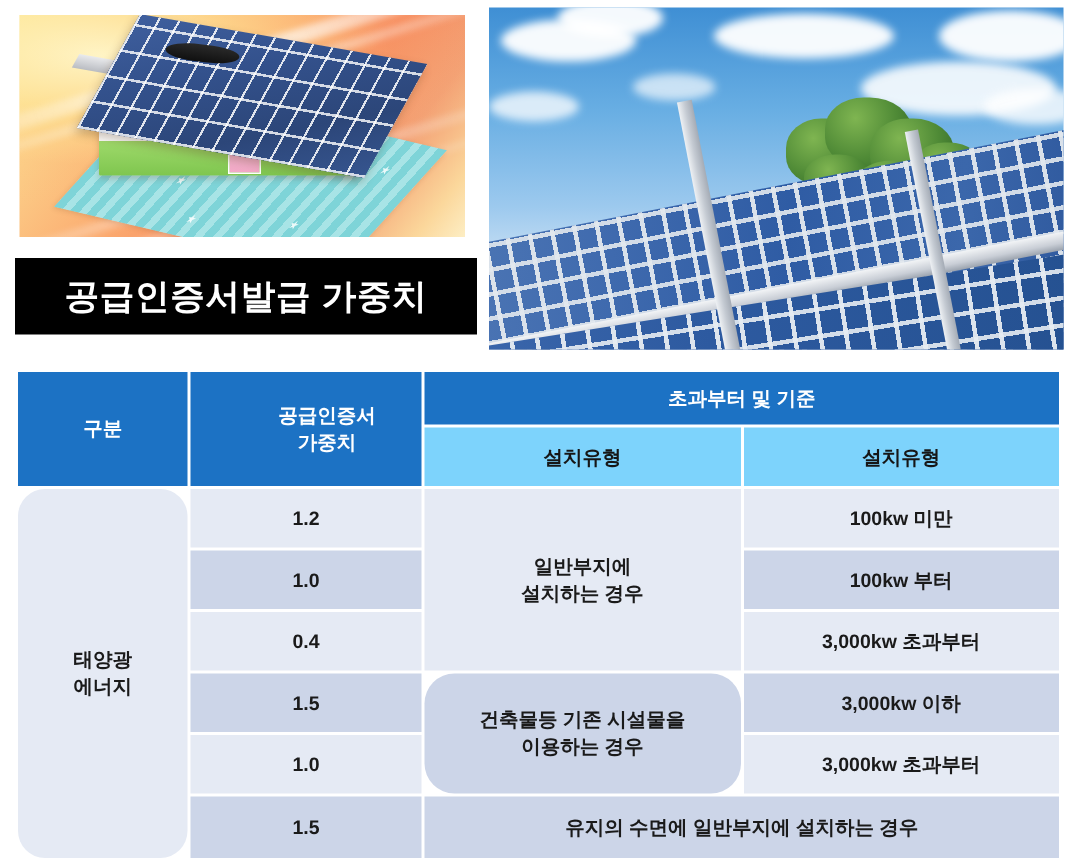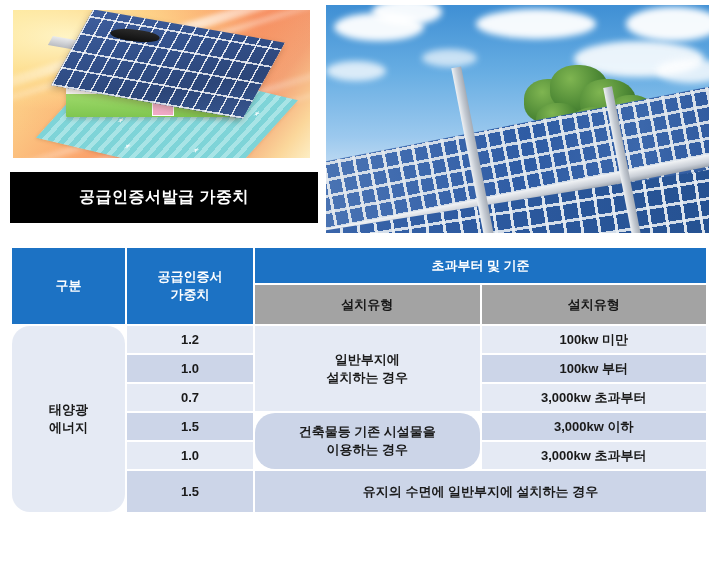--- a/index.html
+++ b/index.html
@@ -204,21 +204,21 @@
     top: 172px;
     width: 308px;
     height: 51px;
     background: #000000;
     display: flex;
     align-items: center;
     justify-content: center;
   }
   .title-banner .title-text {
     color: #ffffff;
-    font-size: 16px;
+    font-size: 23px;
     font-weight: bold;
     letter-spacing: 0.5px;
     white-space: nowrap;
   }
 
   
   .wtable {
     position: absolute;
     left: 10px;
     top: 246px;
@@ -235,35 +235,35 @@
     font-weight: bold;
     color: #1a1a1a;
     line-height: 1.35;
   }
   .hdr-dark {
     background: #1c72c4;
     color: #ffffff !important;
     font-size: 14px;
   }
   .hdr-light {
-    background: #a3a3a3;
+    background: #7dd3fc;
     color: #161616 !important;
     font-size: 14px;
   }
   .cell-lt { background: #e5eaf4; }
   .cell-dk { background: #ccd5e8; }
 
   .c1 { width: 113px; }
   .c2 { width: 126px; }
   .c3 { width: 258px; }
   .c4 { width: 193px; }
 
   .h-row1 td { height: 35px; }
   .h-row2 td { height: 39px; }
-  .b-row td { height: 27px; margin-left: 18px; }
+  .b-row td { height: 39px; margin-left: 18px; }
   .b-row-last td { height: 41px; }
 </style>
 </head>
 <body>
 
 <div class="img-house">
   <div class="sunray r1"></div>
   <div class="sunray r2"></div>
   <div class="sunray r3"></div>
   <div class="sunray r4"></div>
@@ -326,21 +326,21 @@
 </div>
 
 <div class="title-banner">
   <span class="title-text">공급인증서발급 가중치</span>
 </div>
 
 <table class="wtable">
   <tbody>
       <tr class="h-row1">
     <td class="c1 hdr-dark" rowspan="2">구분</td>
-    <td class="c2 hdr-dark" rowspan="2" style="white-space:pre-line;">공급인증서
+    <td class="c2 hdr-dark" rowspan="2" style="white-space:pre-line;padding-left:28px;">공급인증서
 가중치</td>
     <td class="hdr-dark" colspan="2">초과부터 및 기준</td>
   </tr>
   <tr class="h-row2">
     <td class="c3 hdr-light">설치유형</td>
     <td class="c4 hdr-light">설치유형</td>
   </tr>
 
   <tr class="b-row">
     <td class="c1 cell-lt" rowspan="6" style="white-space:pre-line;border-radius:18px;">태양광
@@ -348,21 +348,21 @@
     <td class="c2 cell-lt">1.2</td>
     <td class="c3 cell-lt" rowspan="3" style="white-space:pre-line;">일반부지에
 설치하는 경우</td>
     <td class="c4 cell-lt">100kw 미만</td>
   </tr>
   <tr class="b-row">
     <td class="cell-dk">1.0</td>
     <td class="cell-dk">100kw 부터</td>
   </tr>
   <tr class="b-row">
-    <td class="cell-lt">0.7</td>
+    <td class="cell-lt">0.4</td>
     <td class="cell-lt">3,000kw 초과부터</td>
   </tr>
   <tr class="b-row">
     <td class="cell-dk">1.5</td>
     <td class="cell-dk" rowspan="2" style="white-space:pre-line;border-radius:20px;">건축물등 기존 시설물을
 이용하는 경우</td>
     <td class="cell-dk">3,000kw 이하</td>
   </tr>
   <tr class="b-row">
     <td class="cell-lt">1.0</td>

